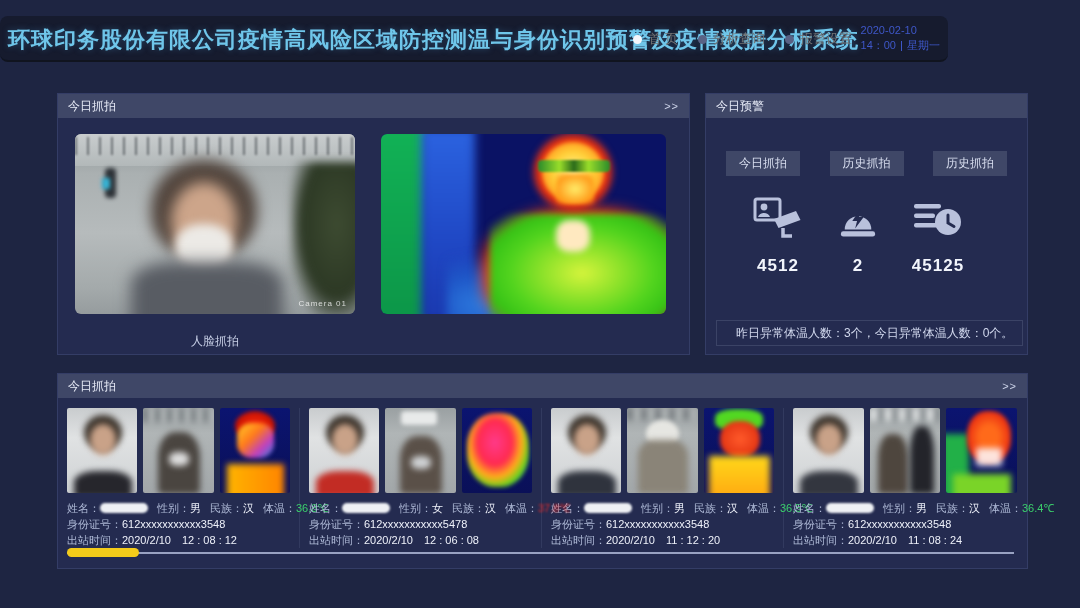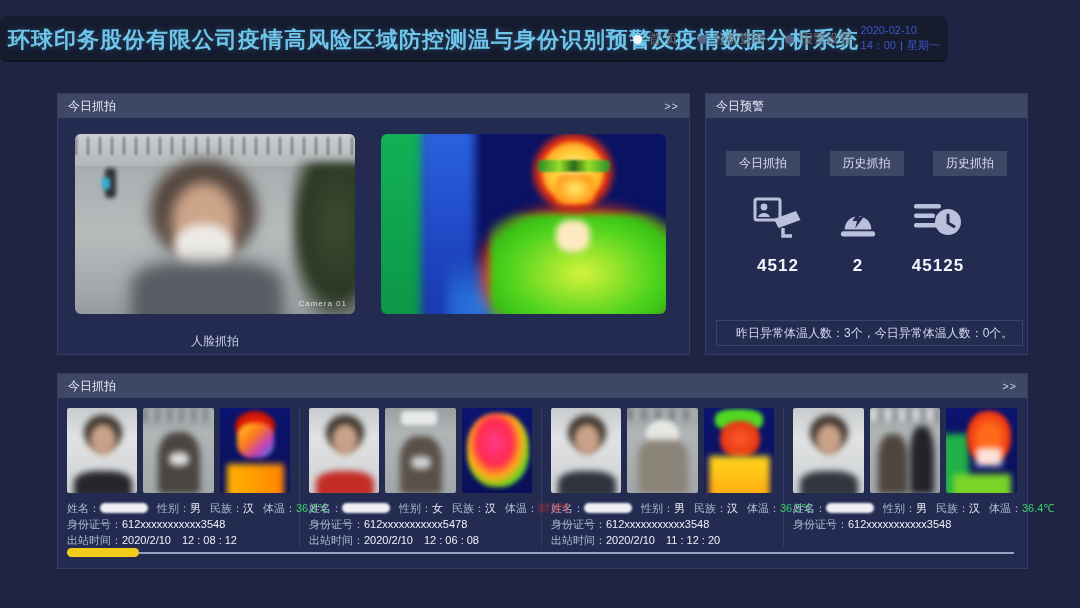--- a/index.html
+++ b/index.html
@@ -422,20 +422,21 @@
           <span class="pair">
               <span class="lbl">民族：</span>
               <span>汉</span>
             </span>
           <span class="pair">
               <span class="lbl">体温：</span>
               <span class="temp-normal">36.4℃</span>
             </span>
         </div>
         <div><span class="lbl">身份证号：</span><span>612xxxxxxxxxxx3548</span></div>
+        <div><span class="lbl">出站时间：</span><span>2020/2/10　11 : 08 : 24</span></div>
       </div>
     </div>
 
   </div>
   <div class="scrollbar">
     <div class="scroll-track"></div>
     <div class="scroll-thumb"></div>
   </div>
 </section>
 

